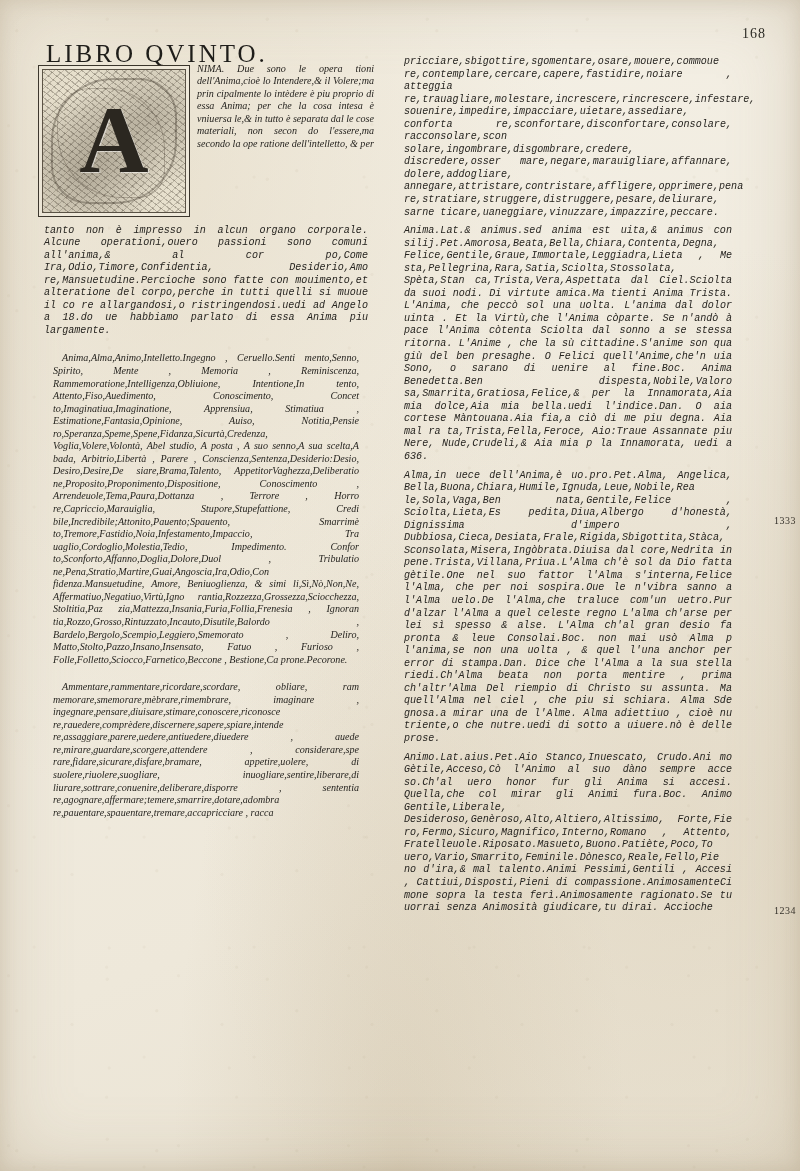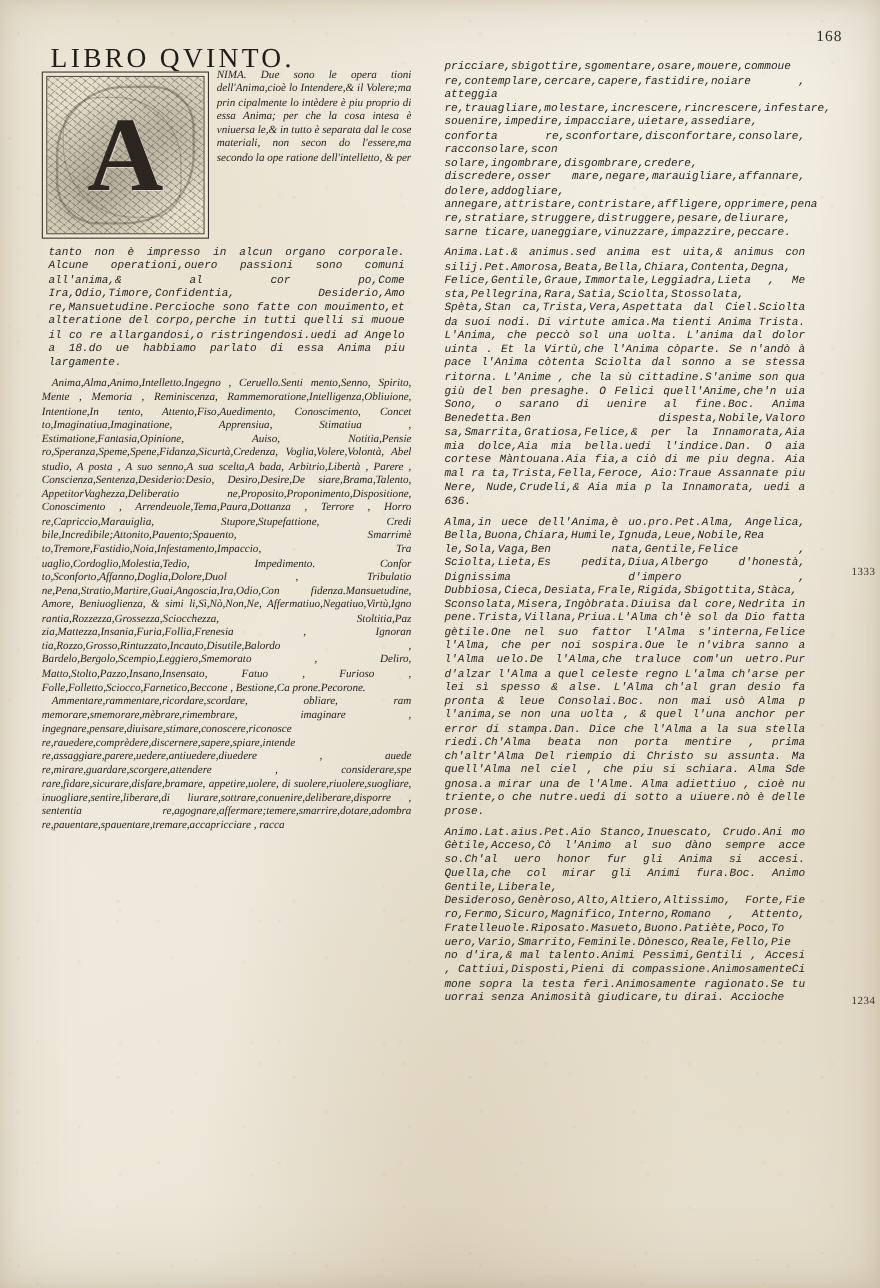--- a/index.html
+++ b/index.html
@@ -156,21 +156,21 @@
   .drop-para {
     margin: 0;
     text-indent: 0;
   }
   .para {
     margin: 6px;
     text-indent: 0;
     font-family: Liberation Mono, monospace;
   }
   .para-ind {
-    margin: 0;
+    margin: 15px;
     text-indent: 9px;
   }
 
   .side-note {
     position: absolute;
     right: 4px;
     font-size: 10px;
     font-style: normal;
     color: #2a2824;
     letter-spacing: 0.5px;

